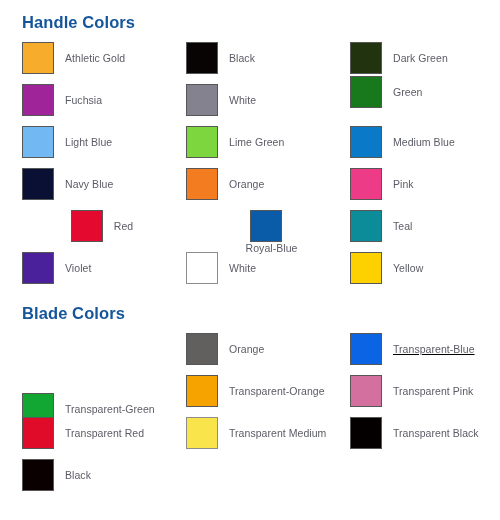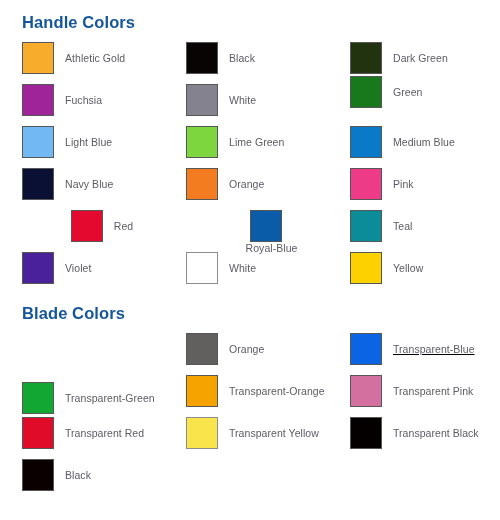--- a/index.html
+++ b/index.html
@@ -160,39 +160,39 @@
     <h2 class="section-title">Blade Colors</h2>
     <div class="grid" id="grid-blade" style="height: 168px;">
         <div class="row col-1" style="top: 0px;">
           <div class="swatch" style="background: rgb(98, 96, 95);"></div>
           <span class="label">Orange</span>
         </div>
         <div class="row col-2" style="top: 0px; text-decoration: underline;">
           <div class="swatch" style="background: rgb(10, 100, 228);"></div>
           <span class="label">Transparent-Blue</span>
         </div>
-        <div class="row col-0" style="top: 49px;">
+        <div class="row col-0" style="top: 60px;">
           <div class="swatch" style="background: rgb(18, 166, 51);"></div>
           <span class="label">Transparent-Green</span>
         </div>
         <div class="row col-1" style="top: 42px;">
           <div class="swatch" style="background: rgb(246, 163, 0);"></div>
           <span class="label">Transparent-Orange</span>
         </div>
         <div class="row col-2" style="top: 42px;">
           <div class="swatch" style="background: rgb(212, 112, 159);"></div>
           <span class="label">Transparent Pink</span>
         </div>
         <div class="row col-0" style="top: 84px;">
           <div class="swatch" style="background: rgb(224, 11, 41);"></div>
           <span class="label">Transparent Red</span>
         </div>
         <div class="row col-1" style="top: 84px;">
           <div class="swatch light-edge" style="background: rgb(250, 228, 76);"></div>
-          <span class="label">Transparent Yellow</span>
+          <span class="label">Transparent Medium</span>
         </div>
         <div class="row col-2" style="top: 84px;">
           <div class="swatch" style="background: rgb(5, 0, 0);"></div>
           <span class="label">Transparent Black</span>
         </div>
         <div class="row col-0" style="top: 126px;">
           <div class="swatch" style="background: rgb(10, 0, 0);"></div>
           <span class="label">Black</span>
         </div>
       </div>

